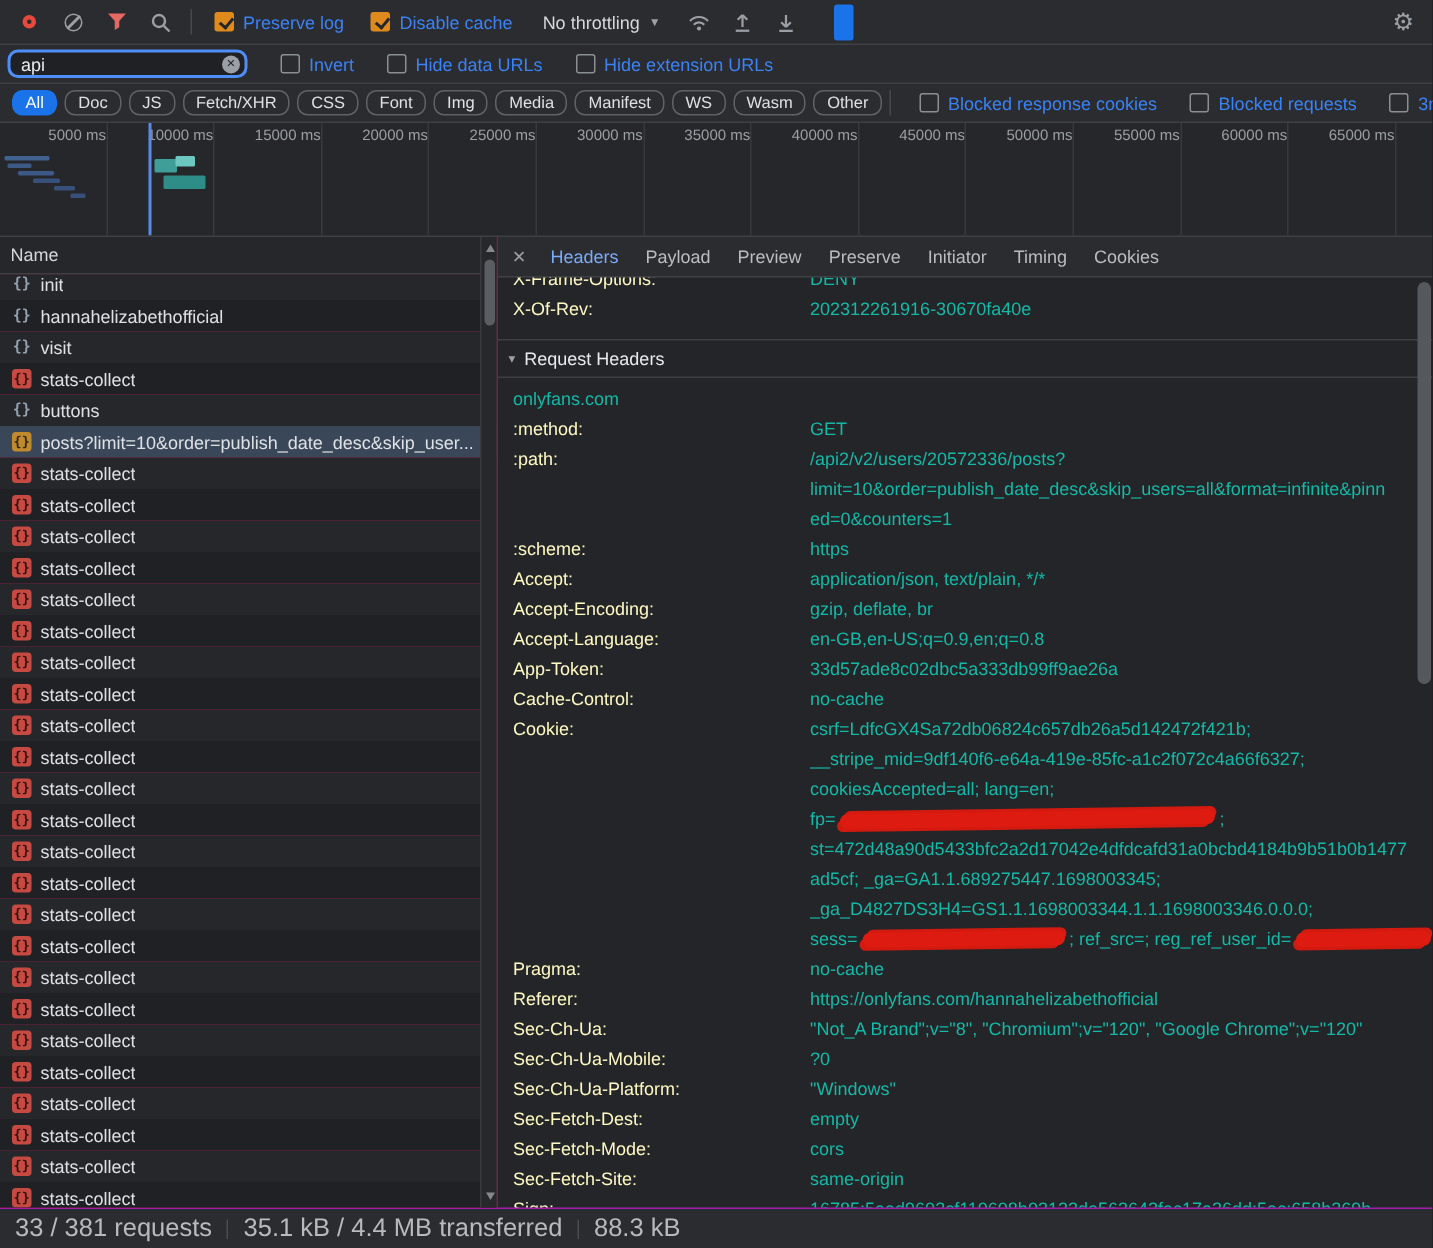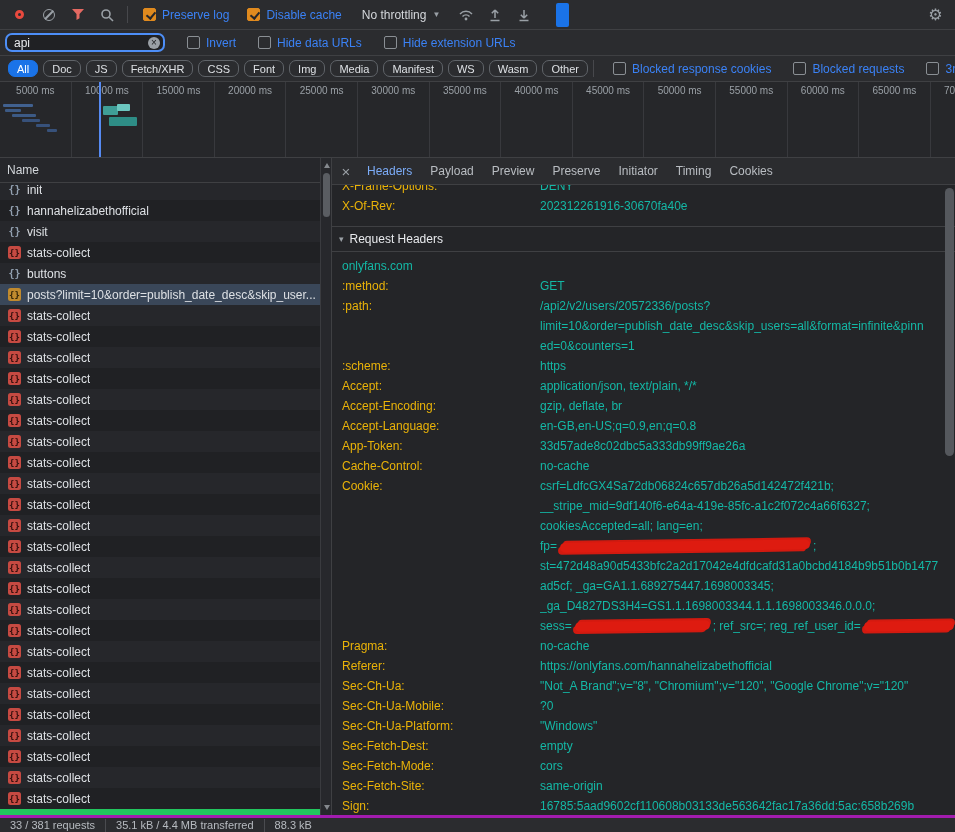--- a/index.html
+++ b/index.html
@@ -41,29 +41,29 @@
   .chips{display:flex;gap:5px}
   .chip{height:17px;padding:0 8px;display:flex;align-items:center;border:1px solid #5f6368;
     border-radius:7px;font-size:11px;color:#dde0e4;cursor:default;flex:none}
   .chip.active{background:#1a73e8;border-color:#1a73e8;color:#fff}
   .chips-cbs{display:flex;gap:6px;margin-left:6px}
 
   
   .overview{height:76px;flex:none;position:relative;background:#26272a;border-bottom:1px solid #3f4043;overflow:hidden}
   .ticks{position:absolute;inset:0;display:flex}
   .tick{width:71.6px;flex:none;border-right:1px solid #38393d;font-size:10px;color:#9aa0a6;
-    display:flex;justify-content:center;align-items:flex-start;padding-top:3px;white-space:nowrap;overflow:hidden}
+    display:flex;justify-content:flex-end;align-items:flex-start;padding-top:3px;white-space:nowrap;overflow:hidden}
   .obars{position:absolute;inset:0}
   .obar{position:absolute;border-radius:1px}
   .ocursor{position:absolute;top:0;bottom:0;width:2px;background:#568af2}
 
   
   .main{flex:1;display:flex;min-height:0}
   .left{width:332px;flex:none;border-right:1px solid #3f4043;display:flex;flex-direction:column;
-    position:relative;background:#22c55e}
+    position:relative;background:#be185d}
   .name-header{height:25px;flex:none;display:flex;align-items:center;padding-left:7px;
     background:#26272b;border-bottom:1px solid #3f4043;color:#d3d7db}
   .rows{flex:1;overflow:hidden}
   .rows .req-row:first-child{margin-top:-4px}
   .req-row{height:21px;display:flex;align-items:center;gap:6px;padding:0 16px 0 8px;
     white-space:nowrap;overflow:hidden;font-size:12px;color:#dde0e4}
   .req-row:nth-child(odd){background:#26272b}
   .req-row:nth-child(even){background:#202124}
   .req-row.selected{background:#3a4759}
   .ricon{width:13px;height:13px;flex:none;border-radius:2.5px;
@@ -87,32 +87,32 @@
   .right{flex:1;display:flex;flex-direction:column;min-width:0;background:#242528}
   .tabs{height:27px;flex:none;display:flex;align-items:center;background:#2b2c2f;
     border-bottom:1px solid #3f4043;padding:0 2px}
   .close-x{width:24px;text-align:center;color:#9aa0a6;font-size:15px;line-height:27px;flex:none;cursor:default}
   .tabs-list{display:flex;height:27px}
   .tab{padding:0 9px;height:27px;display:flex;align-items:center;color:#b9bdc2;font-size:12px;cursor:default}
   .tab.active{color:#7cacf8}
   .details-content{flex:1;position:relative;overflow:hidden}
   .hrows{margin-top:-9px}
   .hrow{display:grid;grid-template-columns:198px 1fr;padding-left:10px;font-size:12px}
-  .hkey{color:#eab308;line-height:20px;white-space:nowrap}
+  .hkey{color:#fef9c3;line-height:20px;white-space:nowrap}
   .hval{color:#14b8a6;min-width:0}
   .vline{line-height:20px;white-space:nowrap;overflow:hidden}
   .section-head{margin:10px 0 4px 0;height:26px;display:flex;align-items:center;gap:6px;padding-left:7px;
     border-top:1px solid #3f4043;border-bottom:1px solid #3f4043;color:#e8eaed}
   .tri{color:#9aa0a6;font-size:9px}
   .redact{display:inline-block;height:10px;background:#de1b10;border-radius:6px;vertical-align:-1px;margin:0 3px;
     box-shadow:2px -3px 0 -1px #d21a10,-3px 3px 0 -1px #d21a10;transform:rotate(-0.8deg)}
 
   
-  .statusbar{height:17px;flex:none;display:flex;align-items:center;background:#2b2c2f;
-    border-top:3px solid #a21caf;padding:0 10px;font-size:11px;color:#b7bbc0}
+  .statusbar{height:27px;flex:none;display:flex;align-items:center;background:#2b2c2f;
+    border-top:1px solid #a21caf;padding:0 10px;font-size:17px;color:#b7bbc0}
   .ssep{width:1px;height:13px;background:#4a4b4f;margin:0 10px;flex:none}
 </style>
 </head>
 <body>
 
 <div class="devtools">
 
   <div class="toolbar">
     <div class="tbtn">
       <span class="rec-ring"></span>

